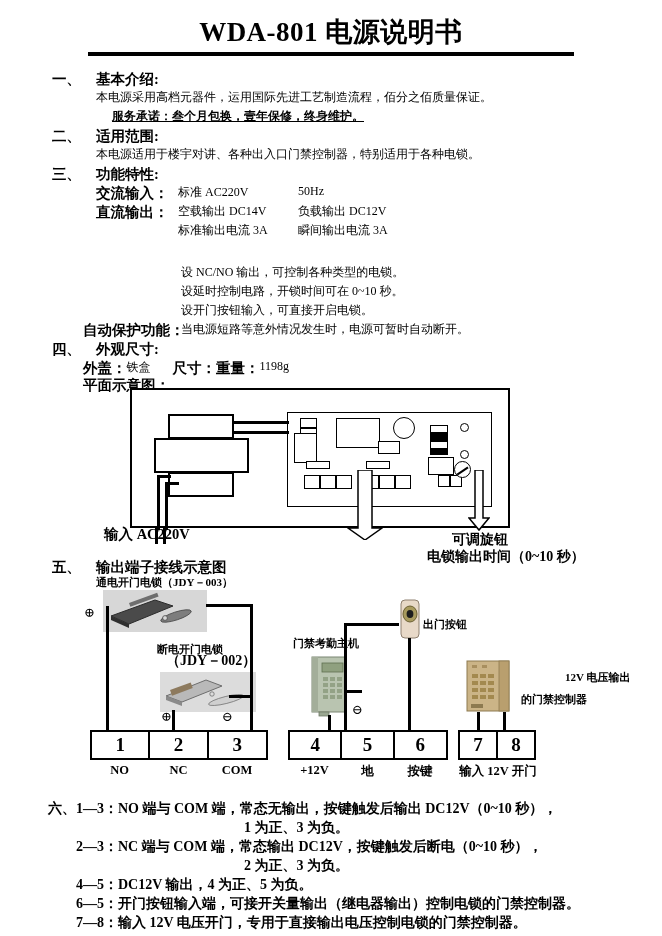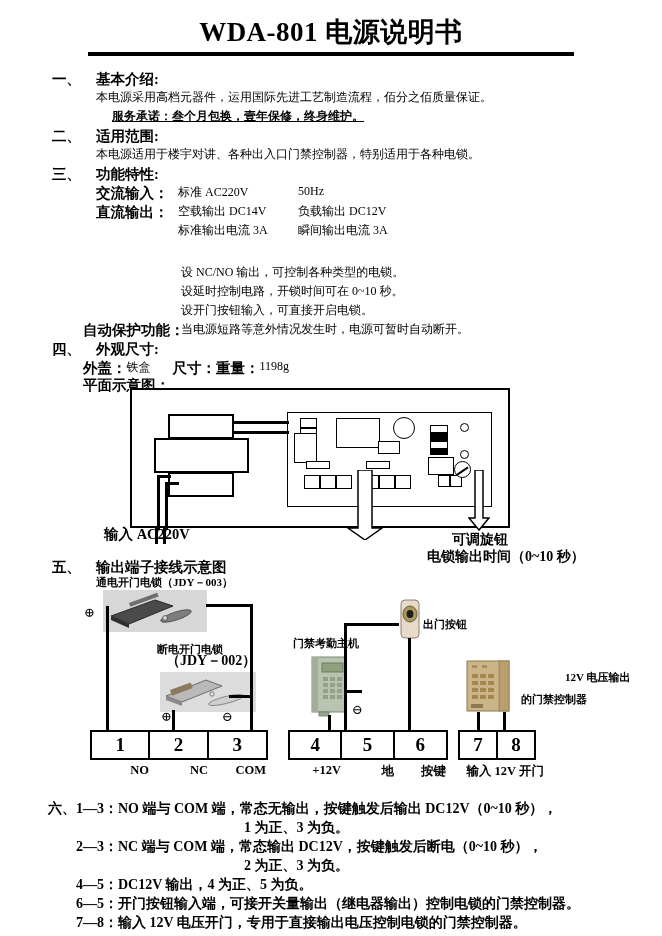--- a/index.html
+++ b/index.html
@@ -59,21 +59,21 @@
 
   
   .wd { position:absolute; left:0; top:560px; width:662px; height:235px; }
   .term-block { position:absolute; border:2px solid #000; display:flex; background:#fff; }
   .term-cell {
     border-right:2px solid #000; display:flex; align-items:center; justify-content:center;
     font-weight:700; font-size:19px; font-family:"Liberation Serif",serif;
   }
   .term-cell:last-child { border-right:none; }
   .term-lbl {
-    position:absolute; font-weight:700; font-size:12.5px; text-align:right;
+    position:absolute; font-weight:700; font-size:12.5px; text-align:center;
   }
   .cap { position:absolute; font-size:11px; font-weight:700; white-space:nowrap; }
   .cap-sm { position:absolute; font-size:14px; font-weight:700; white-space:nowrap; }
 
   
   .photo { position:absolute; overflow:hidden; }
 
   .sym { position:absolute; font-size:13px; line-height:1; }
 
   

